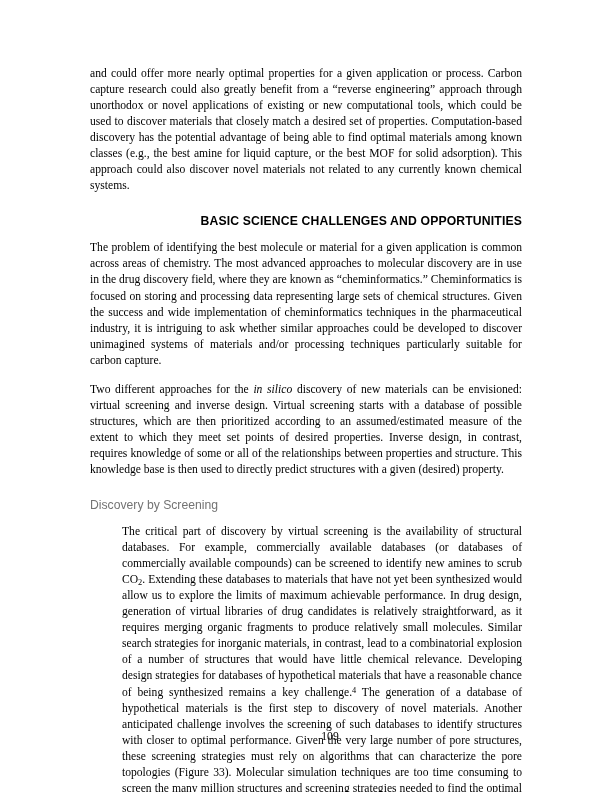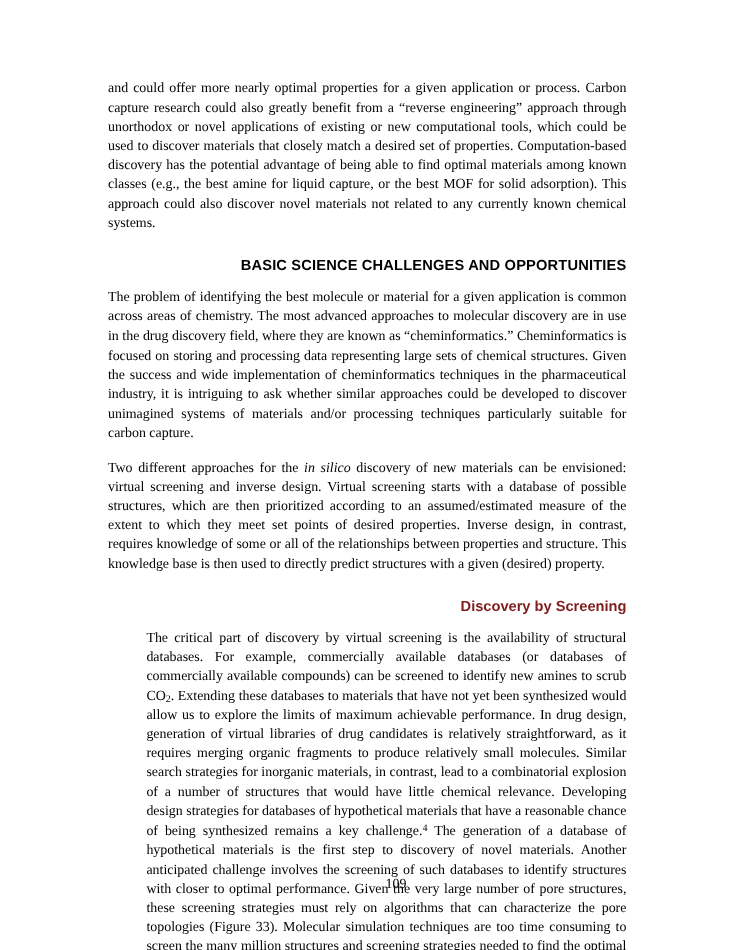--- a/index.html
+++ b/index.html
@@ -44,24 +44,24 @@
     font-weight: bold;
     letter-spacing: 0.15px;
     line-height: 15px;
     color: #000000;
     text-align: right;
   }
   h2.sub-heading {
     margin: 0 0 11px 0;
     font-family: "Liberation Sans", "DejaVu Sans", sans-serif;
     font-size: 12.2px;
-    font-weight: bold;
+    font-weight: normal;
     line-height: 15px;
-    color: #7f1d1d;
-    text-align: right;
+    color: #737373;
+    text-align: left;
   }
   .spacer-before-heading {
     height: 7px;
   }
   em.italic-term {
   }
   sub.chem-sub {
     font-size: 0.72em;
     vertical-align: -0.22em;
     line-height: 0;

